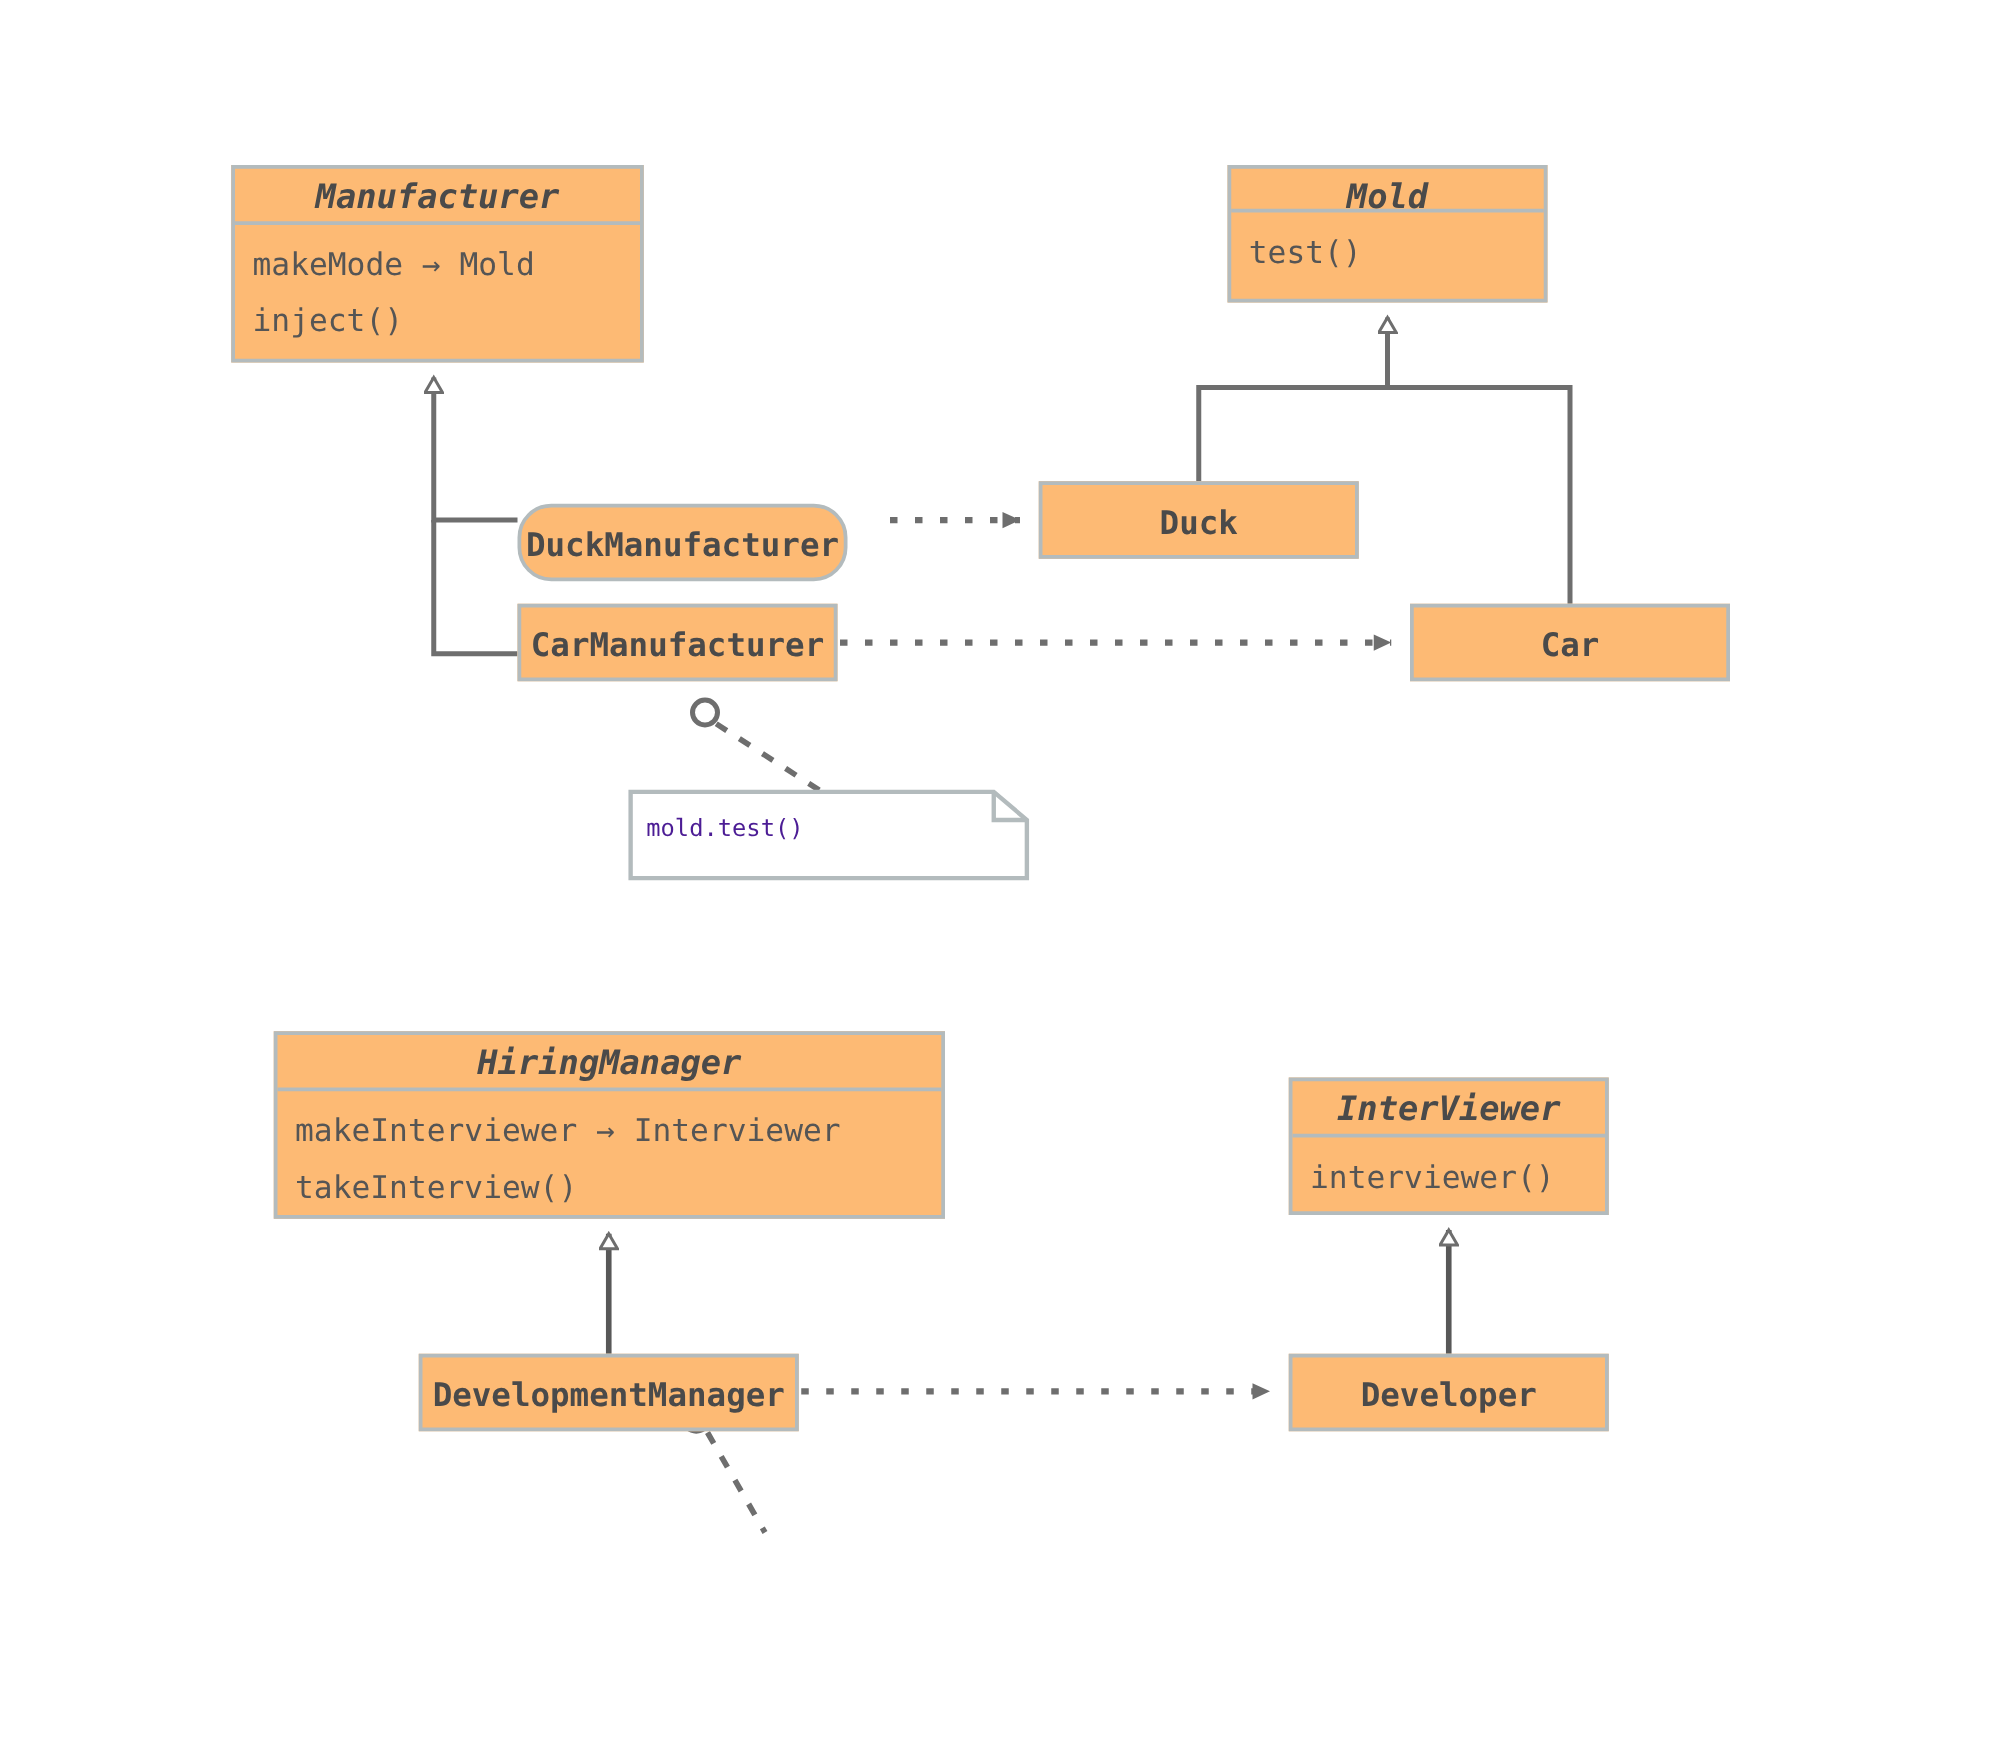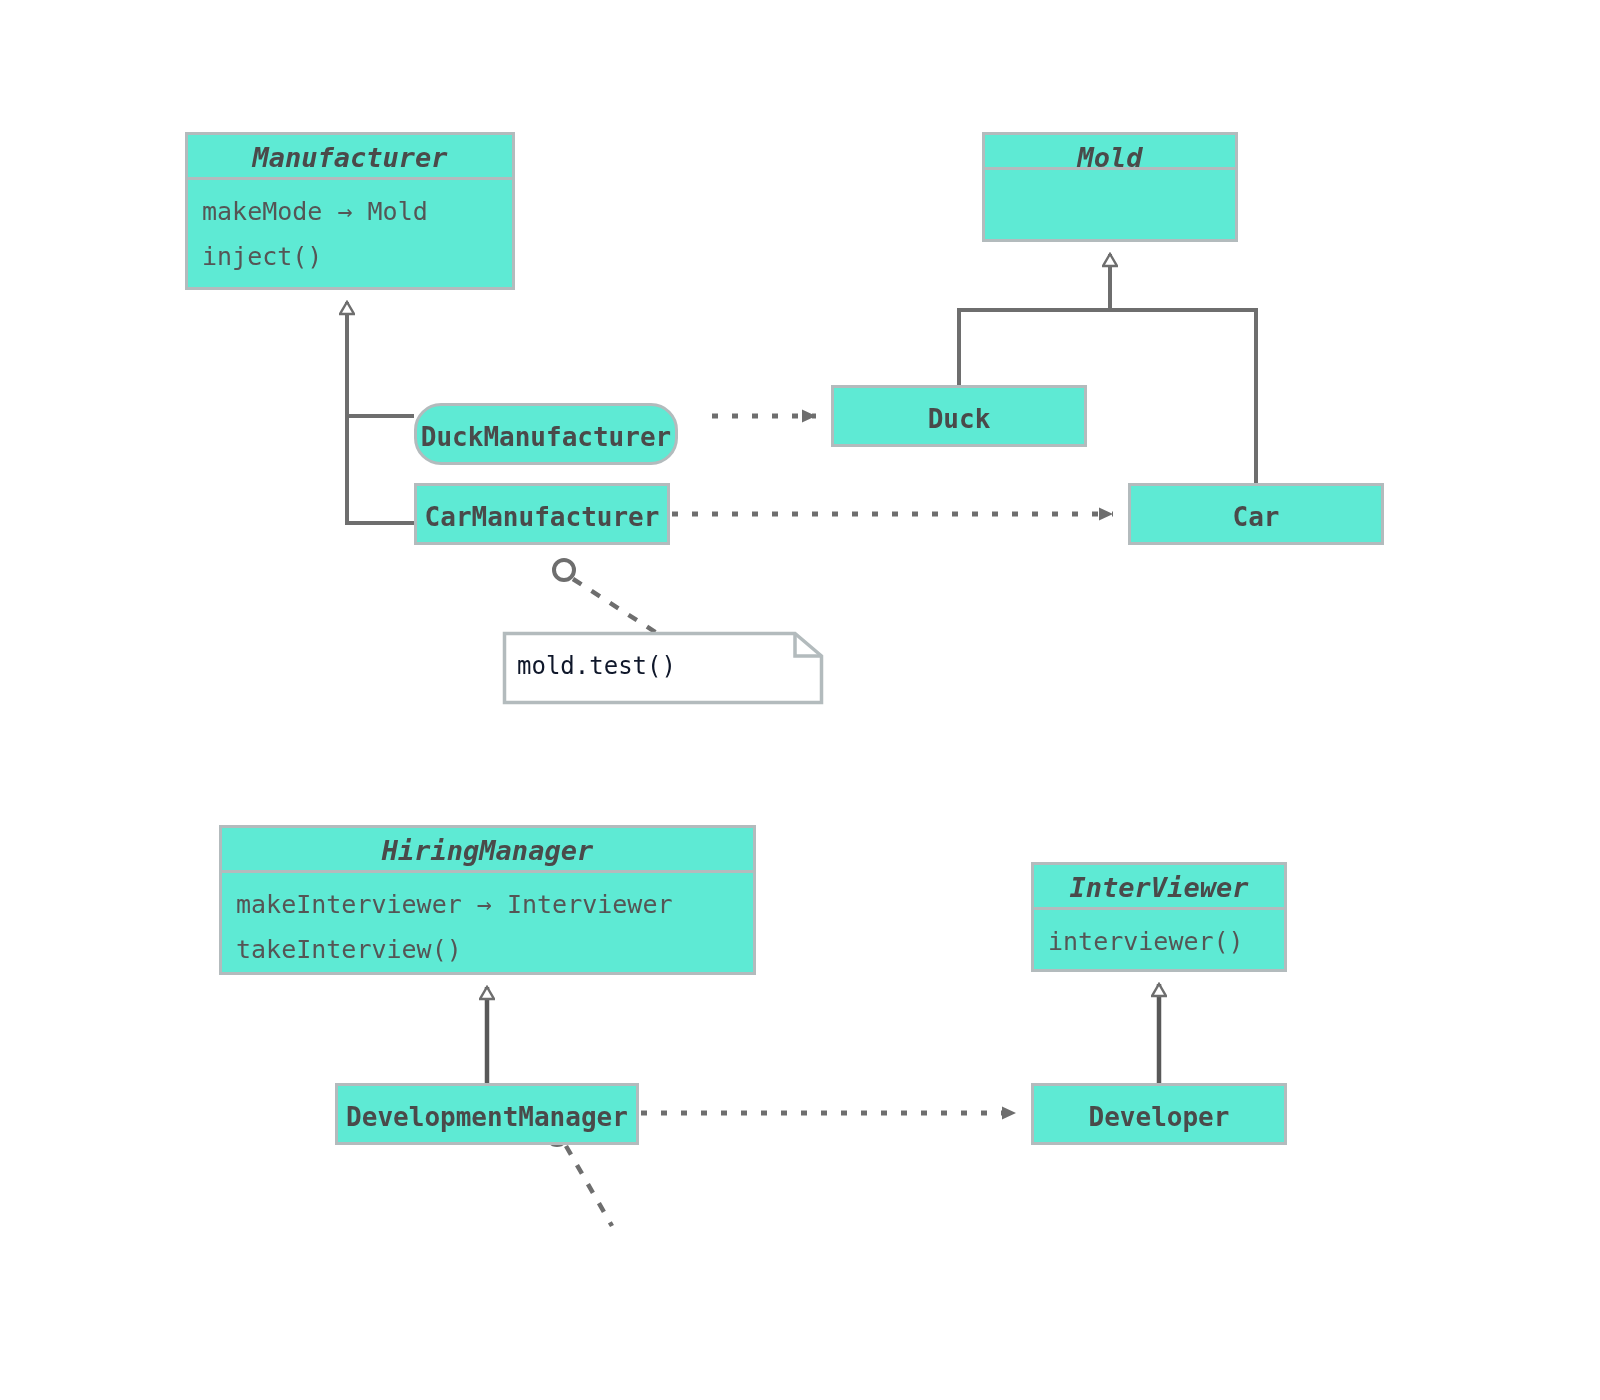--- a/index.html
+++ b/index.html
@@ -25,21 +25,21 @@
     top: 0;
     width: 1600px;
     height: 1400px;
     pointer-events: none;
   }
 
   
   .uml-box {
     position: absolute;
     box-sizing: border-box;
-    background: #5eead4;
+    background: #fdba74;
     border: 3px solid #b3bbbd;
     z-index: 5;
   }
   .uml-title {
     box-sizing: border-box;
     text-align: center;
     color: #4a4a4a;
     font-family: "DejaVu Sans Mono", "Liberation Mono", monospace;
   }
   .uml-box.has-body > .uml-title {
@@ -72,22 +72,22 @@
     z-index: 6;
   }
   .uml-note svg {
     position: absolute;
     left: 0;
     top: 0;
     overflow: visible;
   }
   .uml-note .note-text {
     position: absolute;
-    color: #0f172a;
-    font-size: 24px;
+    color: #4c1d95;
+    font-size: 19px;
     font-family: "DejaVu Sans Mono", "Liberation Mono", monospace;
     white-space: pre;
   }
 </style>
 </head>
 <body>
 
 <div id="canvas">
 
   <svg class="edges" viewBox="0 0 1600 1400" xmlns="http://www.w3.org/2000/svg">
@@ -146,20 +146,23 @@
   <div class="uml-box has-body" style="left:185px; top:132px; width:330px; height:158px;">
     <div class="uml-title abstract" style="height:45px; line-height:45px;">Manufacturer</div>
     <div class="uml-body">
       <div class="member">makeMode → Mold</div>
       <div class="member">inject()</div>
     </div>
   </div>
 
   <div class="uml-box has-body" style="left:982px; top:132px; width:256px; height:110px;">
     <div class="uml-title abstract" style="height:35px; line-height:45px;">Mold</div>
+    <div class="uml-body">
+      <div class="member">test()</div>
+    </div>
   </div>
 
   <div class="uml-box" style="left:414px; top:403px; width:264px; height:62px;border-radius:27px;">
     <div class="uml-title concrete" style="height:62px; line-height:62px;">DuckManufacturer</div>
   </div>
 
   <div class="uml-box" style="left:414px; top:483px; width:256px; height:62px;">
     <div class="uml-title concrete" style="height:62px; line-height:62px;">CarManufacturer</div>
   </div>
 

